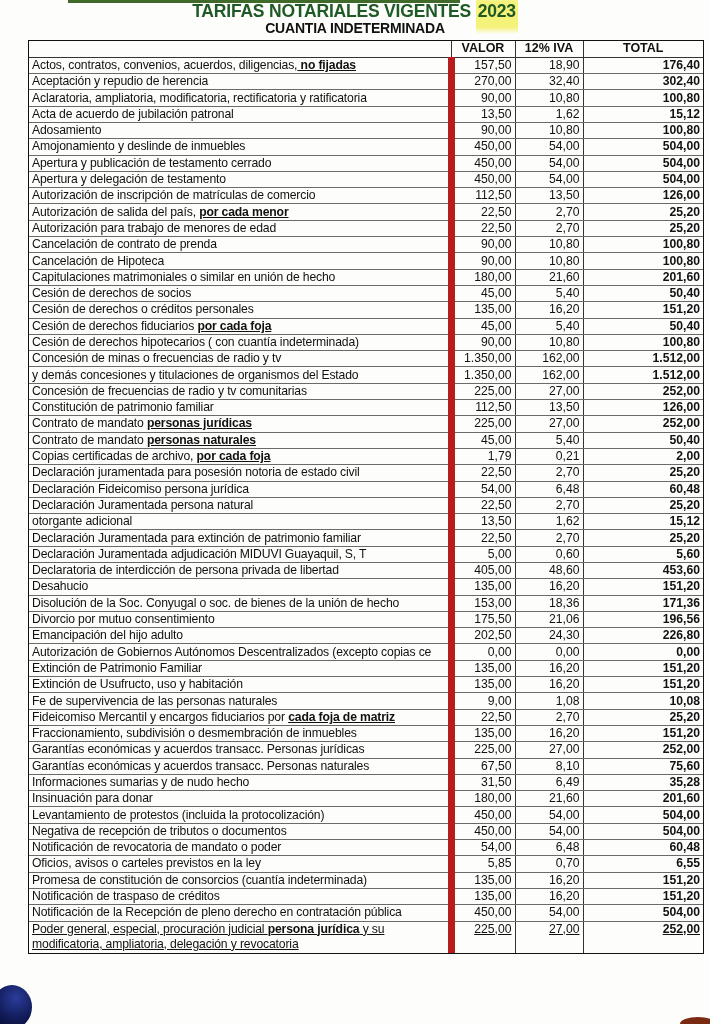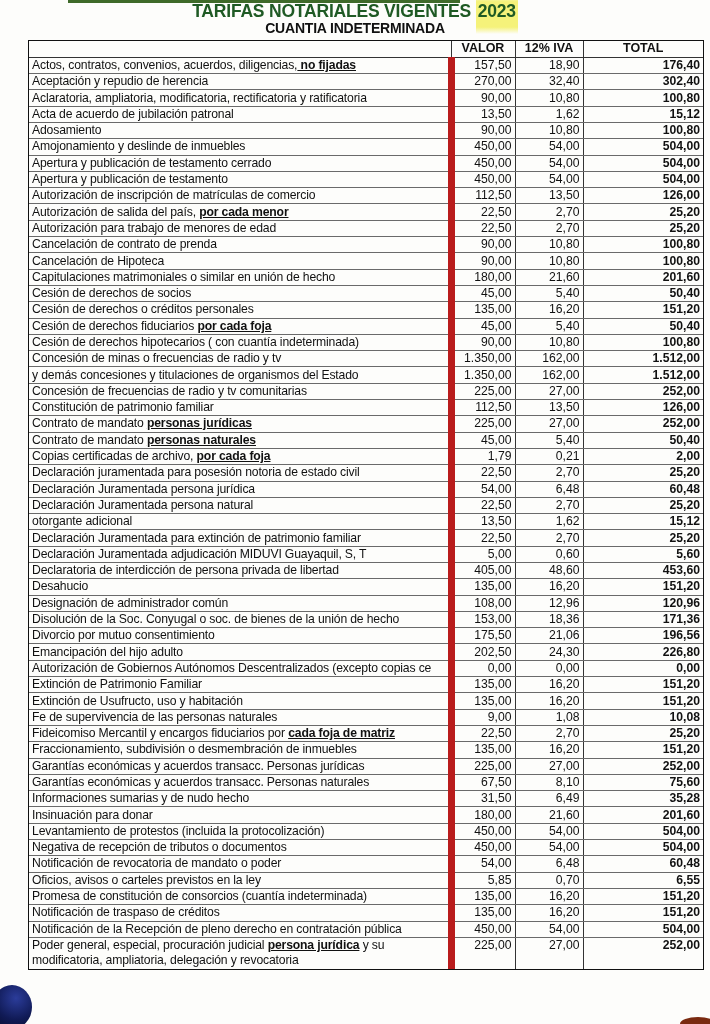--- a/index.html
+++ b/index.html
@@ -34,21 +34,21 @@
     white-space: nowrap; overflow: hidden; box-sizing: border-box;
   }
   th { font-weight: bold; text-align: center; font-size: 12.5px; border-bottom: 1px solid #333; }
   th.h-desc { border-right: 1px solid #333; }
   th.h-valor, th.h-iva { border-right: 1px solid #333; margin-left: 20px; }
   td { border-bottom: 1px solid #6a6a6a; }
   td.desc { text-align: left; border-right: 7px solid #b91c1c; padding-left: 3px; letter-spacing: -0.15px; }
   td.num { text-align: right; border-right: 1px solid #333; }
   td.total { text-align: right; font-weight: bold; }
   td.desc .emph { font-weight: bold; text-decoration: underline; }
-  tr.tall td { height: 32px; vertical-align: top; white-space: normal; line-height: 15px; border-bottom: none; }
+  tr.tall td { height: 32px; vertical-align: top; white-space: normal; line-height: 15px; border-bottom: none; text-decoration: underline; }
   .dot-left {
     position: absolute; left: -8px; top: 985px; width: 40px; height: 44px; border-radius: 50%;
     background: radial-gradient(circle at 60% 30%, #2b3c9a 0%, #101a55 55%, #070b2b 100%);
   }
   .corner-right {
     position: absolute; right: -6px; top: 1017px; width: 36px; height: 14px; border-radius: 50% 50% 0 0;
     background: #7a2a10;
   }
 </style>
 </head>
@@ -111,21 +111,21 @@
           <td class="num">54,00</td>
           <td class="total">504,00</td>
         </tr>
         <tr>
           <td class="desc"><span>Apertura y publicación de testamento cerrado</span><span class="emph"></span></td>
           <td class="num">450,00</td>
           <td class="num">54,00</td>
           <td class="total">504,00</td>
         </tr>
         <tr>
-          <td class="desc"><span>Apertura y publicación de testamento</span><span class="emph"></span></td>
+          <td class="desc"><span>Apertura y delegación de testamento</span><span class="emph"></span></td>
           <td class="num">450,00</td>
           <td class="num">54,00</td>
           <td class="total">504,00</td>
         </tr>
         <tr>
           <td class="desc"><span>Autorización de inscripción de matrículas de comercio</span><span class="emph"></span></td>
           <td class="num">112,50</td>
           <td class="num">13,50</td>
           <td class="total">126,00</td>
         </tr>
@@ -225,21 +225,21 @@
           <td class="num">0,21</td>
           <td class="total">2,00</td>
         </tr>
         <tr>
           <td class="desc"><span>Declaración juramentada para posesión notoria de estado civil</span><span class="emph"></span></td>
           <td class="num">22,50</td>
           <td class="num">2,70</td>
           <td class="total">25,20</td>
         </tr>
         <tr>
-          <td class="desc"><span>Declaración Juramentada persona jurídica</span><span class="emph"></span></td>
+          <td class="desc"><span>Declaración Fideicomiso persona jurídica</span><span class="emph"></span></td>
           <td class="num">54,00</td>
           <td class="num">6,48</td>
           <td class="total">60,48</td>
         </tr>
         <tr>
           <td class="desc"><span>Declaración Juramentada persona natural</span><span class="emph"></span></td>
           <td class="num">22,50</td>
           <td class="num">2,70</td>
           <td class="total">25,20</td>
         </tr>
@@ -265,26 +265,20 @@
           <td class="desc"><span>Declaratoria de interdicción de persona privada de libertad</span><span class="emph"></span></td>
           <td class="num">405,00</td>
           <td class="num">48,60</td>
           <td class="total">453,60</td>
         </tr>
         <tr>
           <td class="desc"><span>Desahucio</span><span class="emph"></span></td>
           <td class="num">135,00</td>
           <td class="num">16,20</td>
           <td class="total">151,20</td>
-        </tr>
-        <tr>
-          <td class="desc"><span>Designación de administrador común</span><span class="emph"></span></td>
-          <td class="num">108,00</td>
-          <td class="num">12,96</td>
-          <td class="total">120,96</td>
         </tr>
         <tr>
           <td class="desc"><span>Disolución de la Soc. Conyugal o soc. de bienes de la unión de hecho</span><span class="emph"></span></td>
           <td class="num">153,00</td>
           <td class="num">18,36</td>
           <td class="total">171,36</td>
         </tr>
         <tr>
           <td class="desc"><span>Divorcio por mutuo consentimiento</span><span class="emph"></span></td>
           <td class="num">175,50</td>

